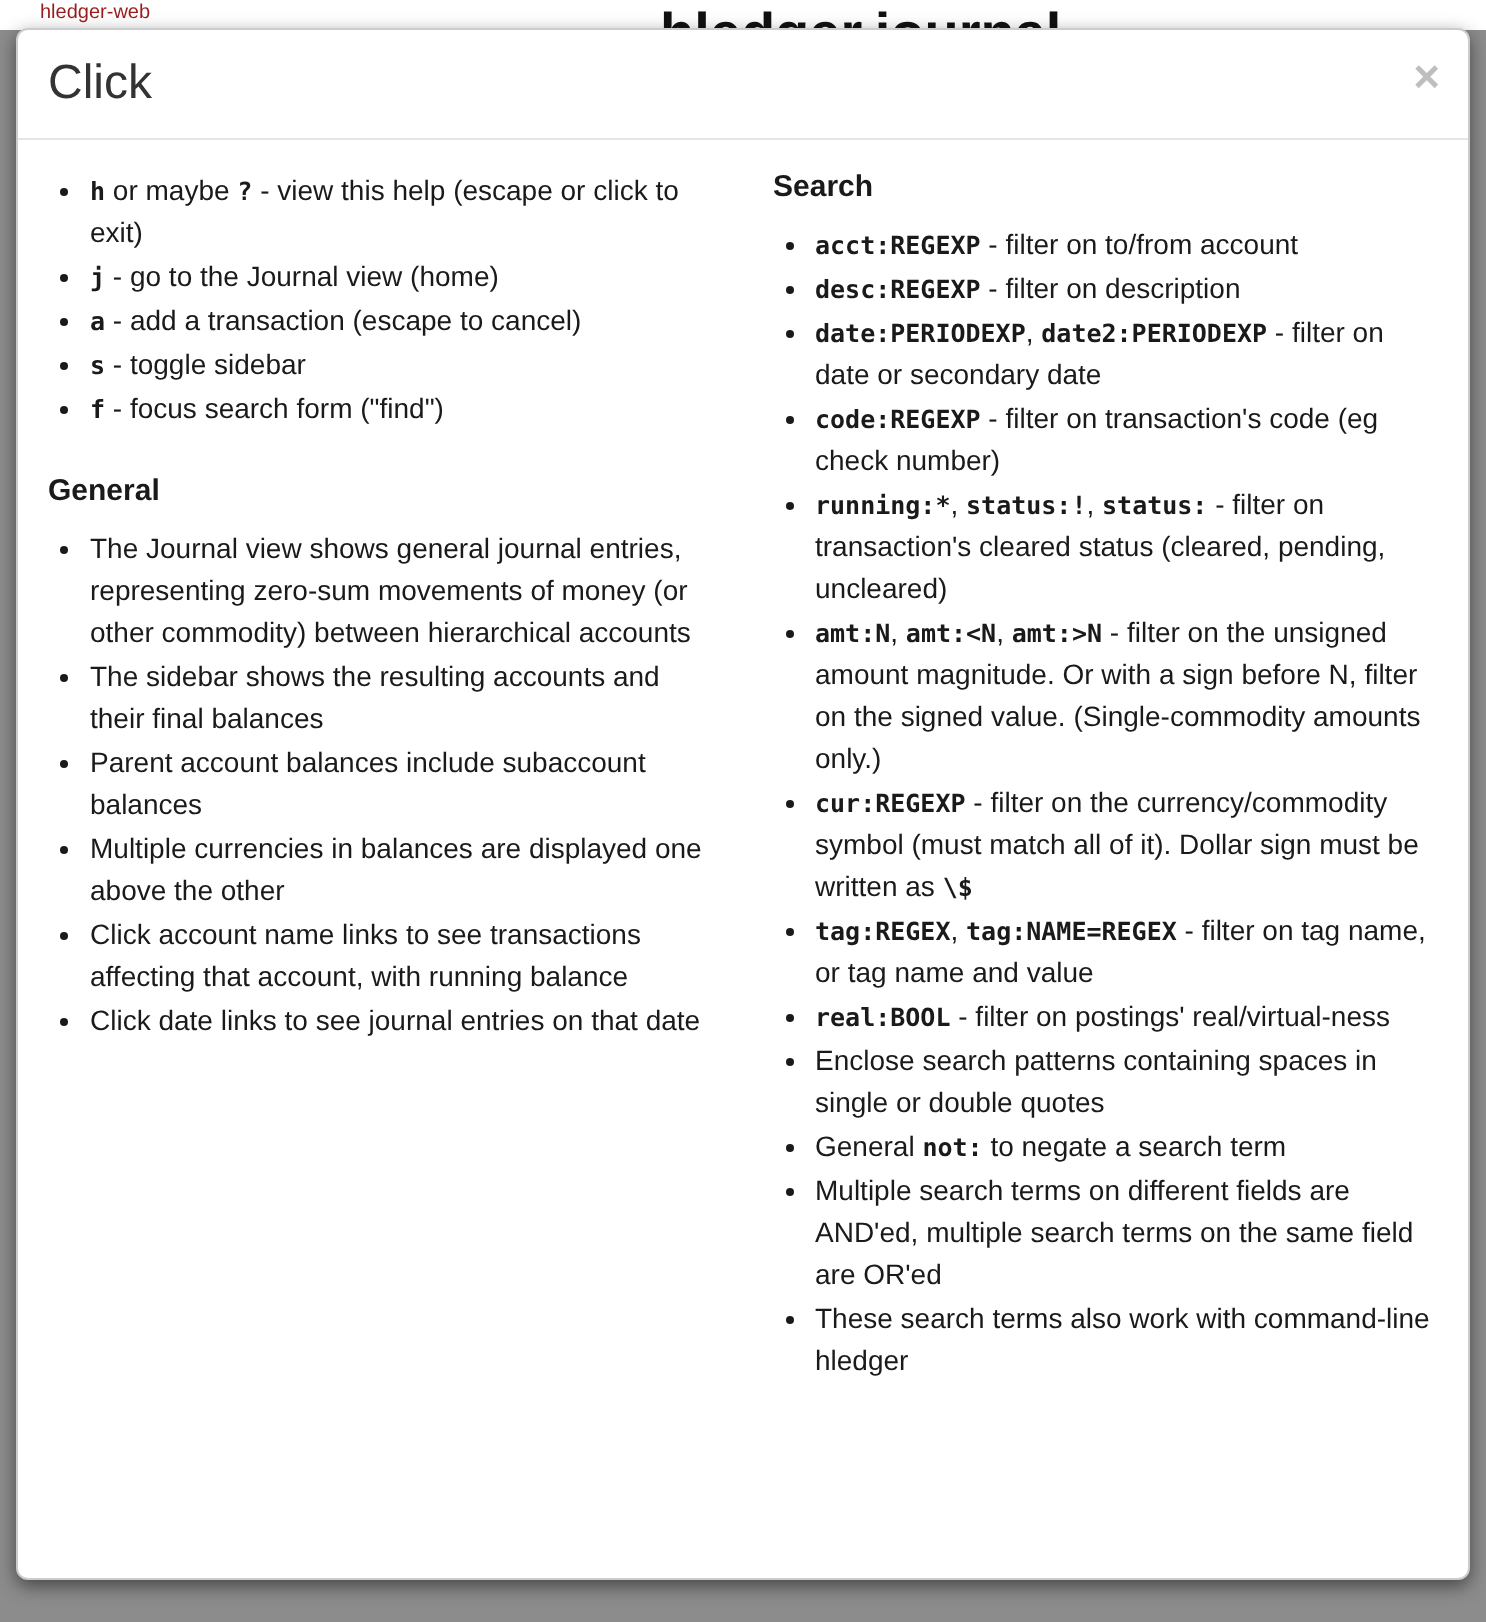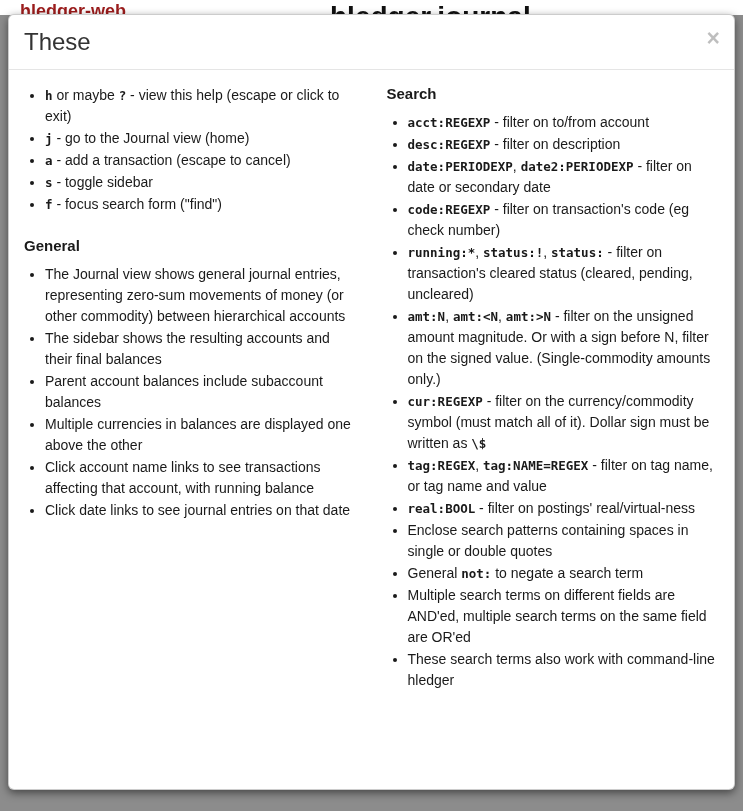--- a/index.html
+++ b/index.html
@@ -9,21 +9,21 @@
     font-family:"Liberation Sans", sans-serif;
     -webkit-font-smoothing:antialiased;
   }
   
   .topbar{
     position:absolute;top:0;left:0;width:743px;height:15px;
     background:#ffffff;overflow:hidden;z-index:1;
   }
   .brand{
     position:absolute;left:20px;top:1px;
-    font-size:18px;font-weight:bold;color:#9b1c1c;white-space:nowrap;
+    font-size:10px;font-weight:normal;color:#9b1c1c;white-space:nowrap;
   }
   .page-heading{
     position:absolute;left:330px;top:1px;
     font-size:28px;font-weight:bold;color:#111;white-space:nowrap;
   }
   .backdrop{
     position:absolute;left:0;top:15px;width:743px;height:796px;
     background:rgba(0,0,0,0.45);z-index:2;
   }
   
@@ -77,21 +77,21 @@
 
 <div class="topbar">
   <span class="brand">hledger-web</span>
   <span class="page-heading">hledger.journal</span>
 </div>
 
 <div class="backdrop"></div>
 
 <div class="modal">
   <div class="modal-header">
-    <h2 class="modal-title">These</h2>
+    <h2 class="modal-title">Click</h2>
     <button class="close">×</button>
   </div>
   <div class="modal-body">
     <div class="col col-left">
       <ul class="help-list">
           <li><code>h</code><span> or maybe </span><code>?</code><span> - view this help (escape or click to exit)</span></li>
           <li><code>j</code><span> - go to the Journal view (home)</span></li>
           <li><code>a</code><span> - add a transaction (escape to cancel)</span></li>
           <li><code>s</code><span> - toggle sidebar</span></li>
           <li><code>f</code><span> - focus search form ("find")</span></li>

